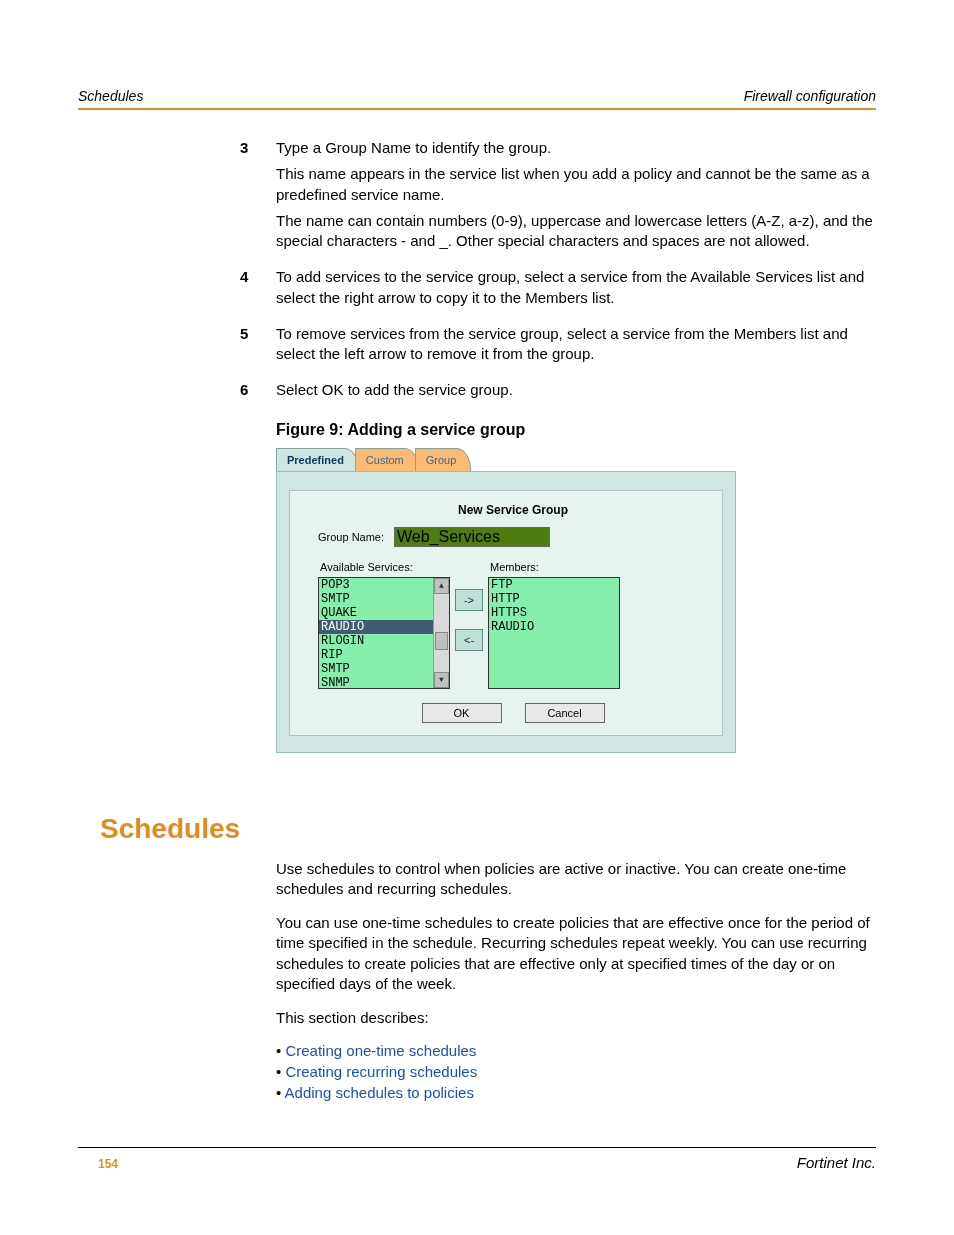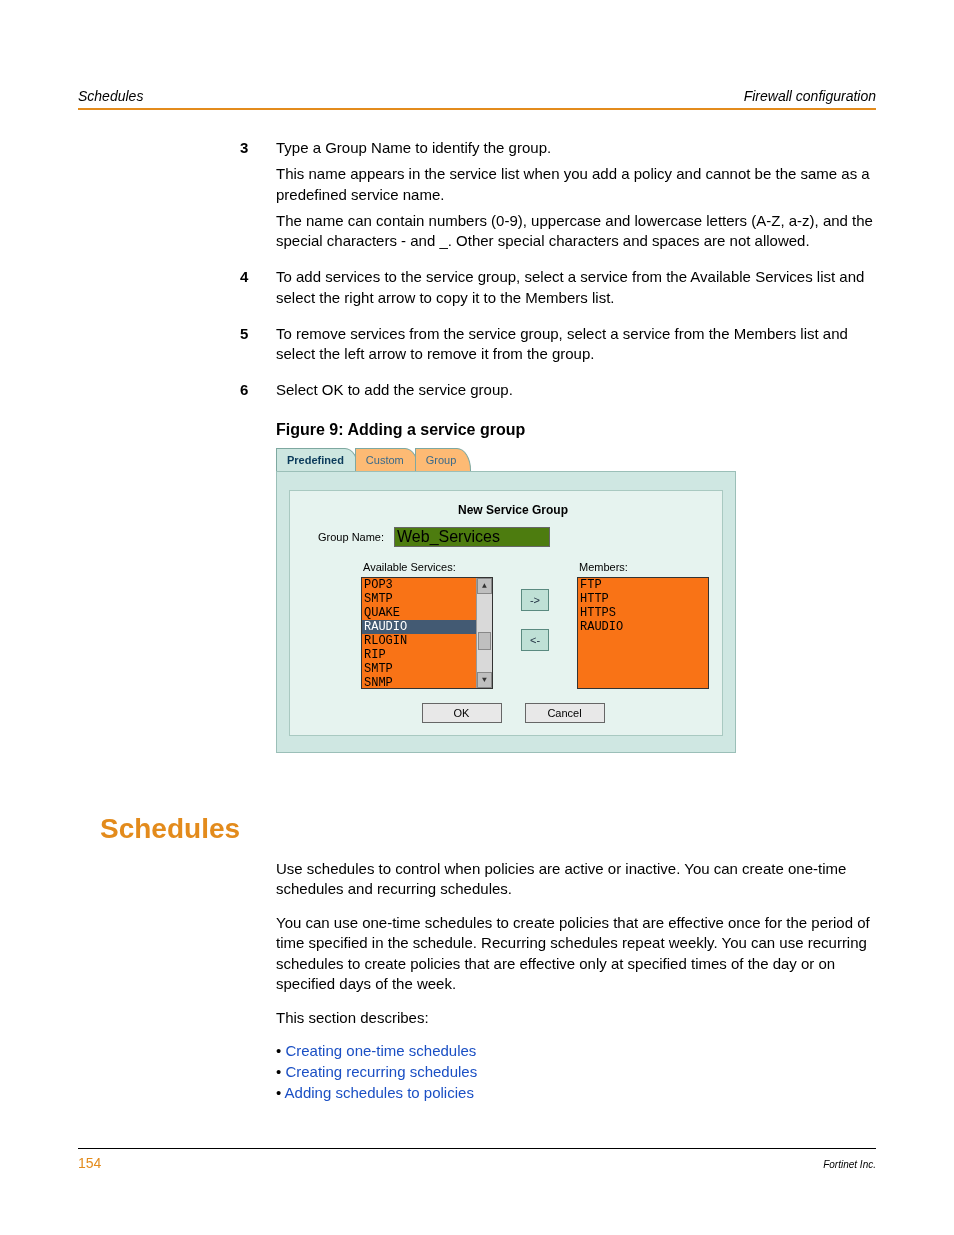--- a/index.html
+++ b/index.html
@@ -86,27 +86,27 @@
   .row-gn { display:flex; align-items:center; gap:10px; margin-bottom:14px;}
   .row-gn input {
     font-family: Liberation Sans, sans-serif;
     font-size: 16px;
     height: 18px;
     width: 150px;
     border:1px solid #666;
     padding:0 2px;
     background:#4d7c0f;
   }
-  .lists-row { display:flex; align-items:flex-start; gap:28px;margin-left:43px; }
+  .lists-row { display:flex; align-items:flex-start; gap:5px; }
   .list-col { }
   .list-label { margin: 0 0 4px 2px; }
   .listbox {
     width: 130px; height: 110px;
     border:1px solid #333;
-    background:#f97316;
+    background:#86efac;
     font-family:"Courier New", monospace;
     font-size:12px;
     overflow:hidden;
     position:relative;
   }
   .listbox .scroll {
     position:absolute; right:0; top:0; bottom:0; width:15px;
     background:#d9d9d9; border-left:1px solid #999;
   }
   .listbox .scroll .btn {
@@ -146,22 +146,22 @@
     text-indent: -18px;
   }
   .bul::before { content:"•  "; }
   .link { color:#1a4fc4; }
   .footer {
     position:absolute;
     left:78px; right:78px; bottom:64px;
   }
   .hr-thin { border:none; border-top:1px solid #000; margin:0 0 6px 0;}
   .footer-row { display:flex; justify-content:space-between; align-items:baseline;}
-  .pagenum { color:#e38b1c; font-weight:normal; font-size:14px;}
-  .fortinet { font-style:italic; font-size:10px;}
+  .pagenum { color:#e38b1c; font-weight:bold; font-size:12px;margin-left:20px;}
+  .fortinet { font-style:italic; font-size:15px;}
 </style>
 </head>
 <body>
 
 <div class="page">
   <div class="header-row">
     <span>Schedules</span>
     <span>Firewall configuration</span>
   </div>
   <hr class="hr-orange">

